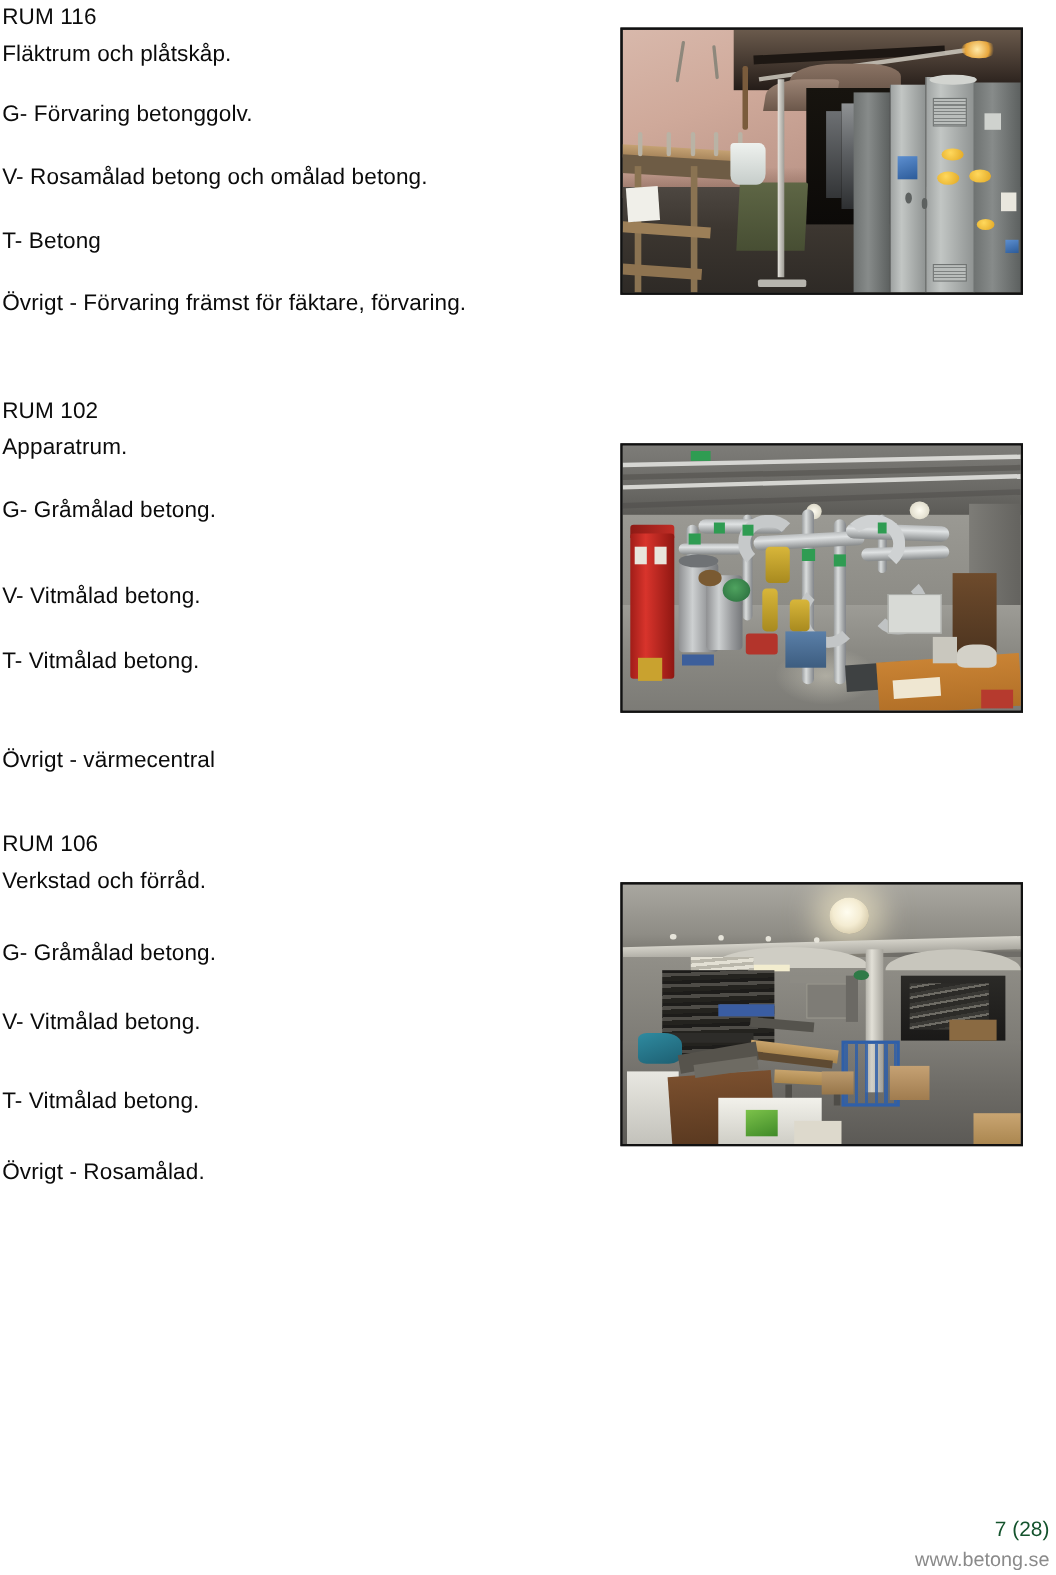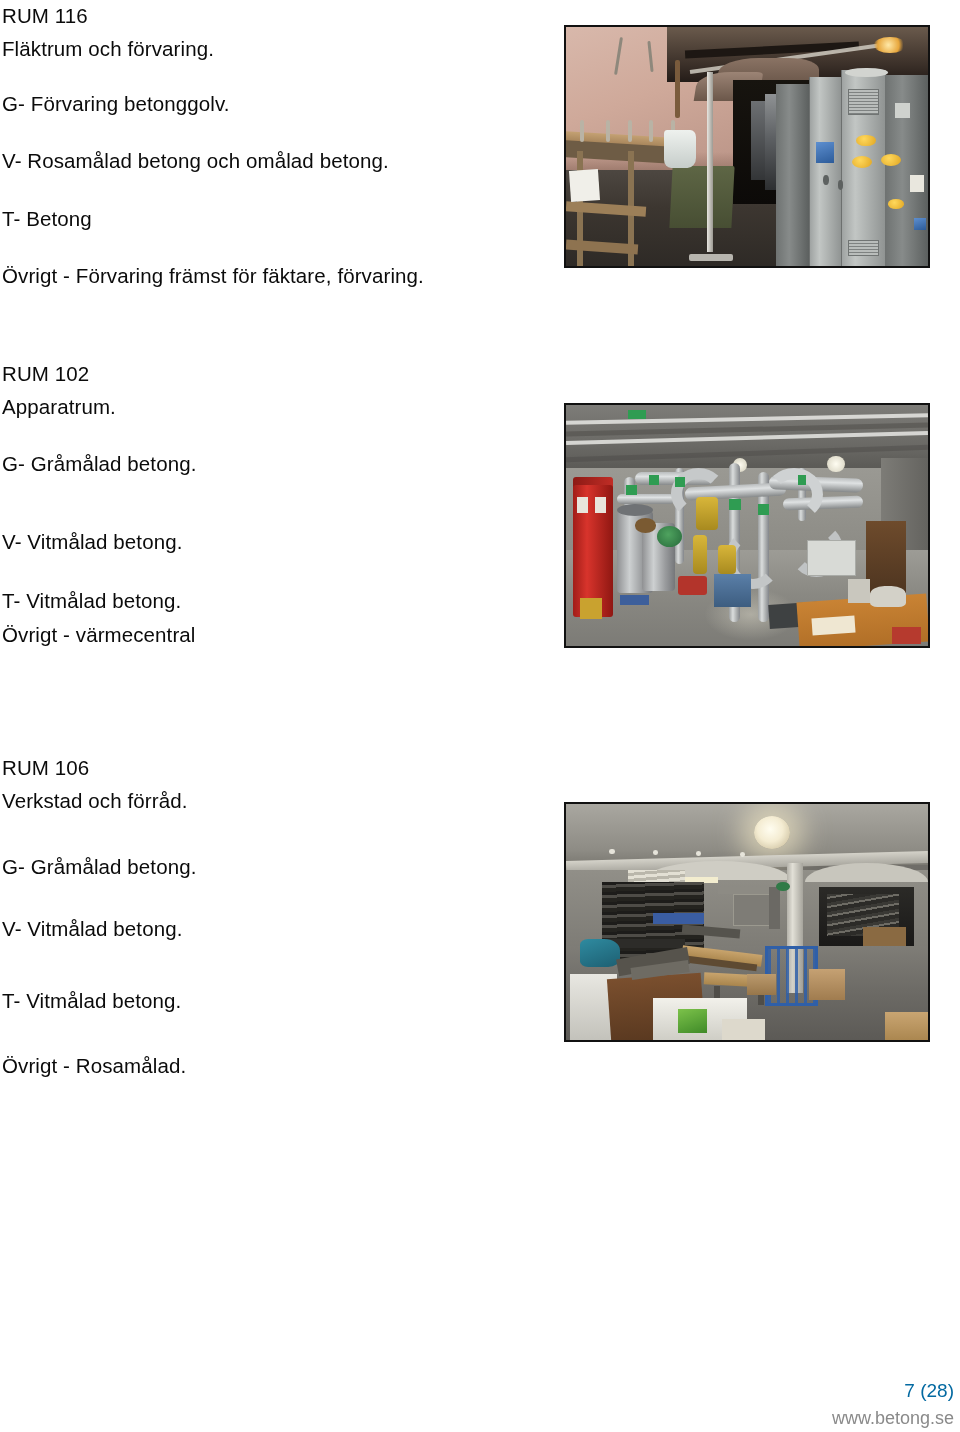--- a/index.html
+++ b/index.html
@@ -368,53 +368,53 @@
     right: 0; bottom: 0; width: 12%; height: 12%;
     background: linear-gradient(180deg, #c9a572, #ab8750);
   }
 
   
   .footer-page {
     position: absolute;
     right: 6px;
     top: 1380px;
     font-size: 19px;
-    color: #0369a1;
+    color: #14532d;
     text-align: right;
   }
   .footer-url {
     position: absolute;
     right: 6px;
     top: 1408px;
     font-size: 18px;
     color: #8a8a8a;
     text-align: right;
   }
 </style>
 </head>
 <body>
 
 <div class="page">
 
   <div>
     <div class="ln line room-title" style="top:5px">RUM 116</div>
-    <div class="ln line" style="top:38px">Fläktrum och förvaring.</div>
+    <div class="ln line" style="top:38px">Fläktrum och plåtskåp.</div>
     <div class="ln line" style="top:93px">G- Förvaring betonggolv.</div>
     <div class="ln line" style="top:150px">V- Rosamålad betong och omålad betong.</div>
     <div class="ln line" style="top:208px">T- Betong</div>
     <div class="ln line" style="top:265px">Övrigt - Förvaring främst för fäktare, förvaring.</div>
   </div>
 
   <div>
     <div class="ln line room-title" style="top:363px">RUM 102</div>
     <div class="ln line" style="top:396px">Apparatrum.</div>
     <div class="ln line" style="top:453px">G- Gråmålad betong.</div>
     <div class="ln line" style="top:531px">V- Vitmålad betong.</div>
     <div class="ln line" style="top:590px">T- Vitmålad betong.</div>
-    <div class="ln line" style="top:624px">Övrigt - värmecentral</div>
+    <div class="ln line" style="top:680px">Övrigt - värmecentral</div>
   </div>
 
   <div>
     <div class="ln line room-title" style="top:757px">RUM 106</div>
     <div class="ln line" style="top:790px">Verkstad och förråd.</div>
     <div class="ln line" style="top:856px">G- Gråmålad betong.</div>
     <div class="ln line" style="top:918px">V- Vitmålad betong.</div>
     <div class="ln line" style="top:990px">T- Vitmålad betong.</div>
     <div class="ln line" style="top:1055px">Övrigt - Rosamålad.</div>
   </div>

